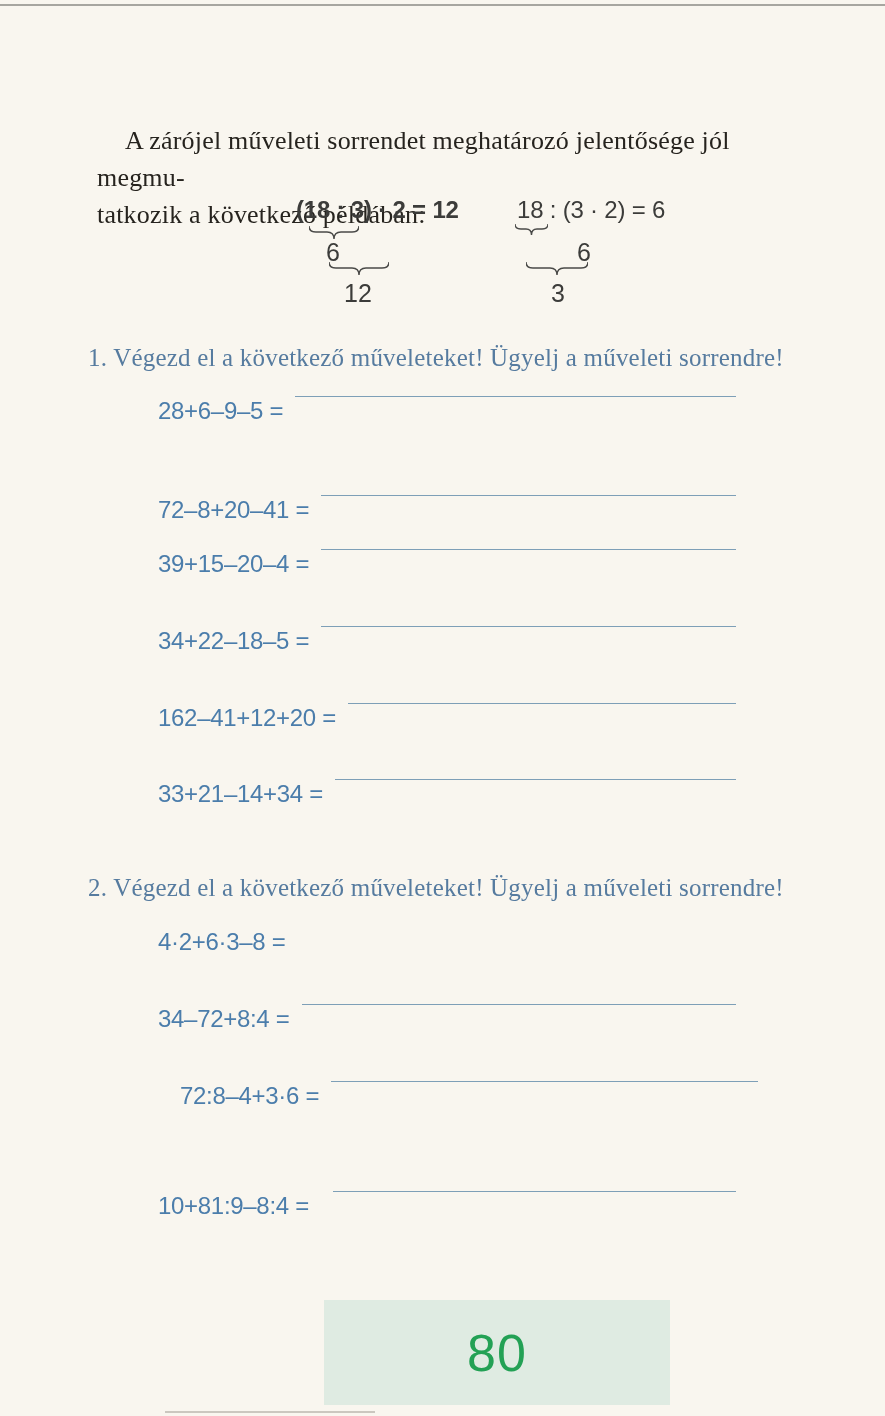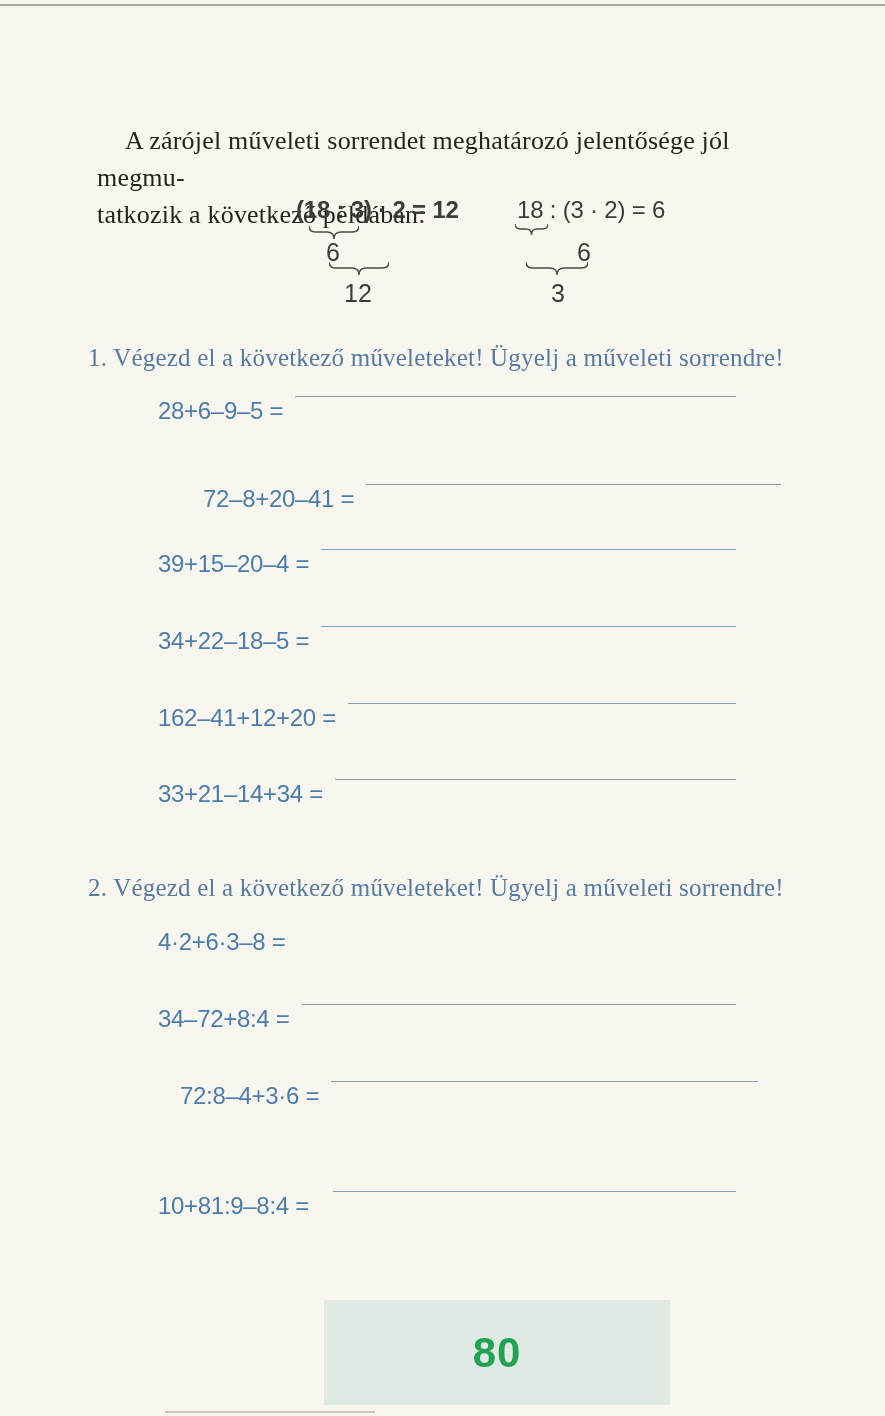--- a/index.html
+++ b/index.html
@@ -18,21 +18,21 @@
   .brace{position:absolute;}
   .brace path{stroke:#4a4a48;stroke-width:1.4;fill:none;stroke-linecap:round;}
 
   .heading{position:absolute;left:88px;width:740px;font-size:25px;color:#567b9f;letter-spacing:.2px;white-space:nowrap;}
 
   .prob-row{position:absolute;left:158px;width:578px;display:flex;align-items:flex-start;height:32px;}
   .prob-label{font-family:"Liberation Sans",sans-serif;font-size:24px;letter-spacing:-0.3px;color:#4b7dab;white-space:nowrap;line-height:30px;}
   .ans-line{flex:1;margin-left:12px;border-bottom:1.5px solid #7e9fb7;height:0;margin-bottom:3px;}
 
   .page-num-box{position:absolute;left:324px;top:1300px;width:346px;height:105px;background:#dfebe2;display:flex;align-items:center;justify-content:center;}
-  .page-num{font-family:"Liberation Sans",sans-serif;font-weight:bold;font-size:42px;color:#23a155;letter-spacing:1px;}
+  .page-num{font-family:"Liberation Sans",sans-serif;font-weight:normal;font-size:52px;color:#23a155;letter-spacing:1px;}
 </style>
 </head>
 <body>
 
 <div class="page">
 
   <div class="top-rule"></div>
 
   <p class="intro">
     <span class="l1">A zárójel műveleti sorrendet meghatározó jelentősége jól megmu-</span>
@@ -58,21 +58,21 @@
     <path d="M0,0 Q0,6 7,6 L24,6 Q31,6 31,13 Q31,6 38,6 L55,6 Q62,6 62,0"></path>
   </svg>
   <div class="ex-abs stepnum" style="left:551px;top:279px;">3</div>
 
   <div class="heading" style="top:344px;">1. Végezd el a következő műveleteket! Ügyelj a műveleti sorrendre!</div>
 
   <div class="prob-row" style="top:396px;">
     <span class="prob-label">28+6–9–5 =</span>
     <span class="ans-line"></span>
   </div>
-  <div class="prob-row" style="top:484px;margin-left:45px;">
+  <div class="prob-row" style="top:495px;">
     <span class="prob-label">72–8+20–41 =</span>
     <span class="ans-line"></span>
   </div>
   <div class="prob-row" style="top:549px;">
     <span class="prob-label">39+15–20–4 =</span>
     <span class="ans-line"></span>
   </div>
   <div class="prob-row" style="top:626px;">
     <span class="prob-label">34+22–18–5 =</span>
     <span class="ans-line"></span>

